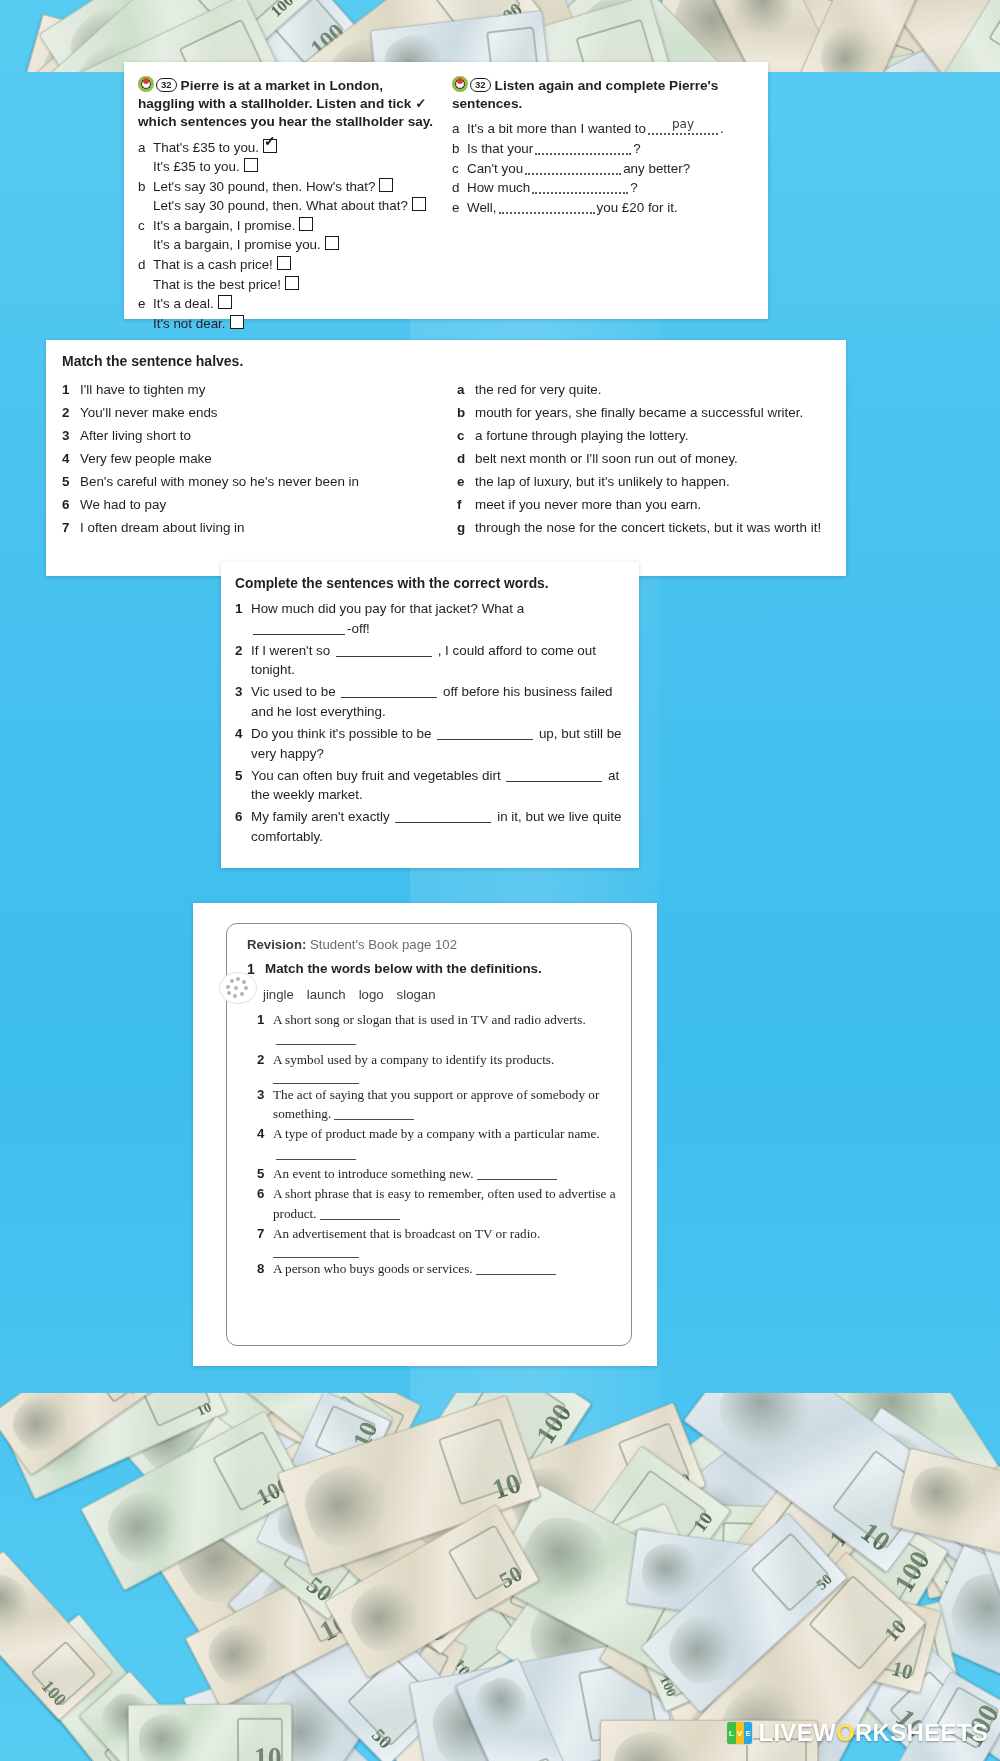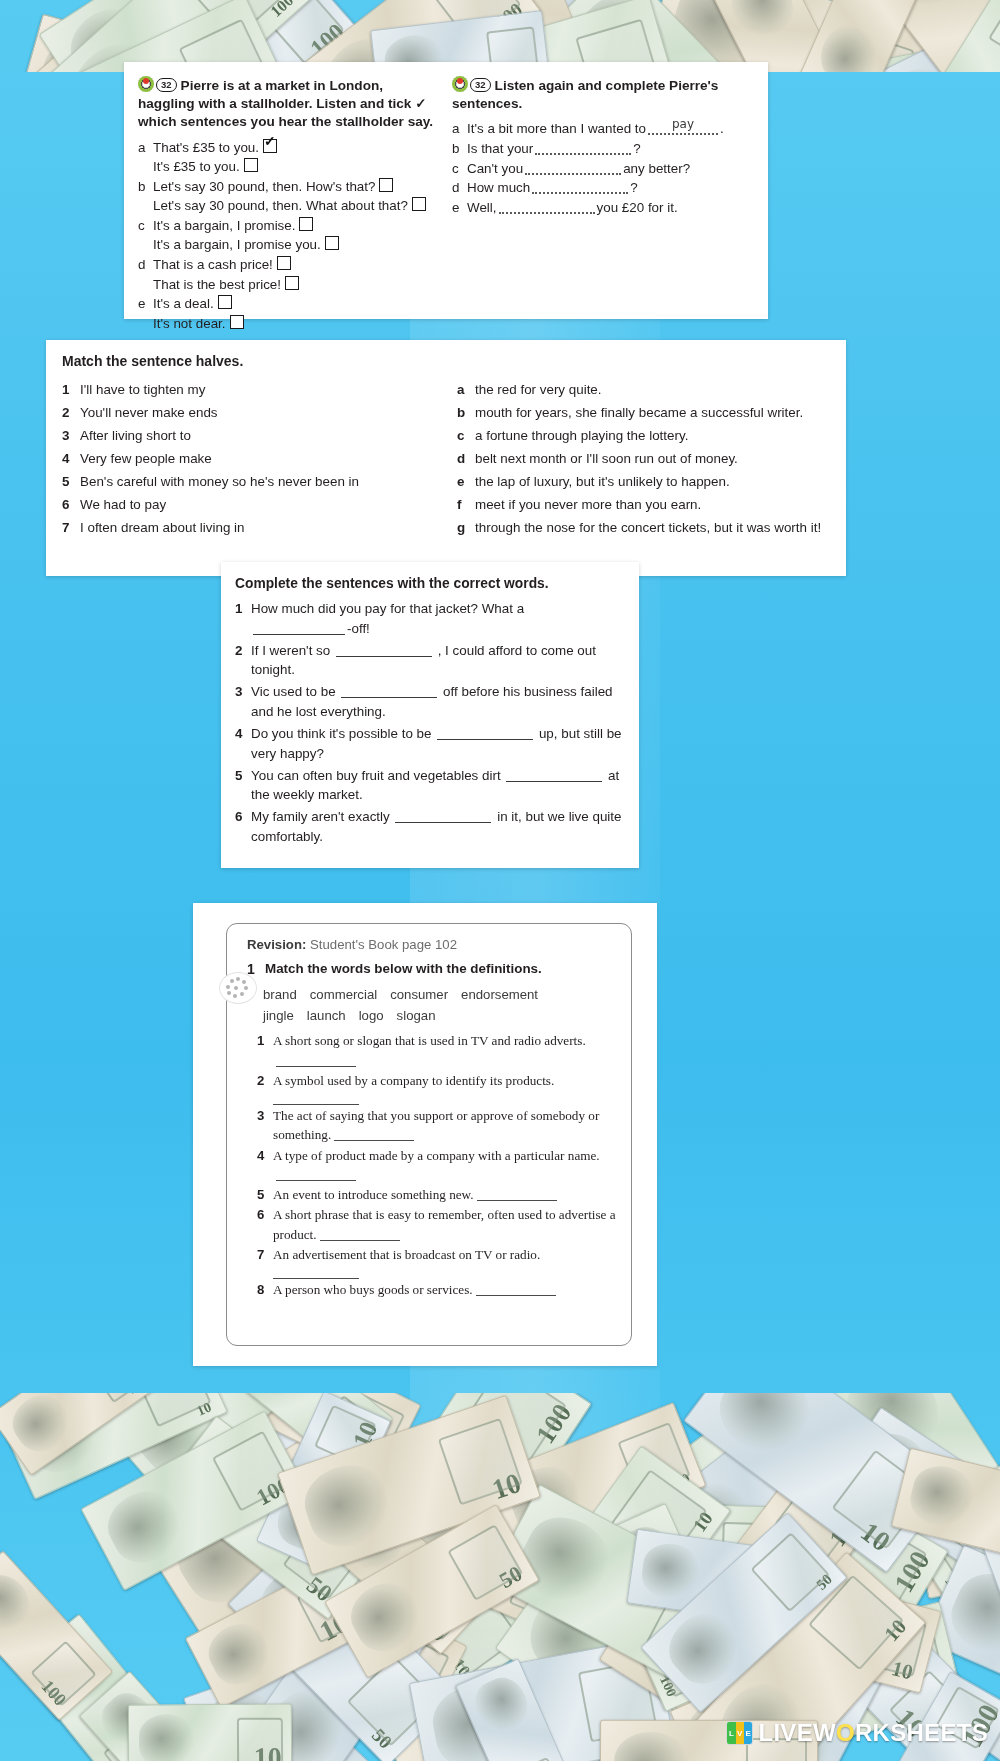--- a/index.html
+++ b/index.html
@@ -604,21 +604,20 @@
       <b>Revision:</b>
       <span>Student's Book page 102</span>
     </div>
 
     <div class="rev-taskrow">
       <div class="rev-num">1</div>
       <div class="rev-task">Match the words below with the definitions.</div>
     </div>
 
     <div class="wordbank">
-      <div id="wb-row1"><span>brand</span><span>commercial</span><span>consumer</span><span>endorsement</span></div>
       <div id="wb-row2"><span>jingle</span><span>launch</span><span>logo</span><span>slogan</span></div>
     </div>
 
     <div class="defs" id="revision-defs">
         <div class="drow">
           <span class="dnum">1</span>
           <span class="dtxt">A short song or slogan that is used in TV and radio adverts.<span class="dblank"></span></span>
         </div>
         <div class="drow">
           <span class="dnum">2</span>

